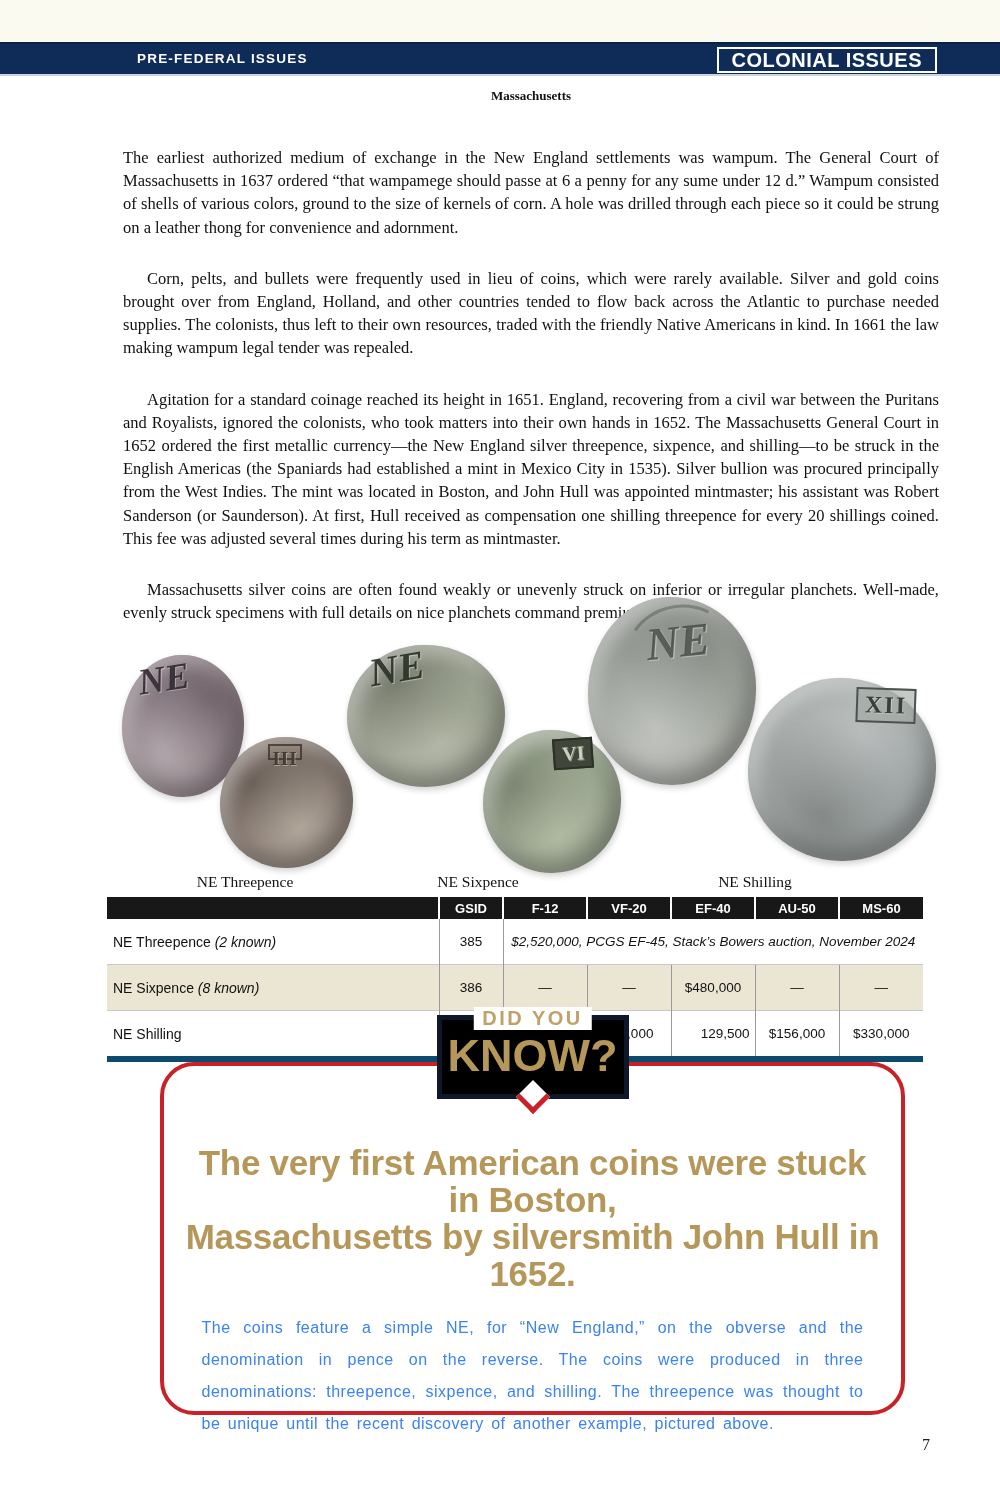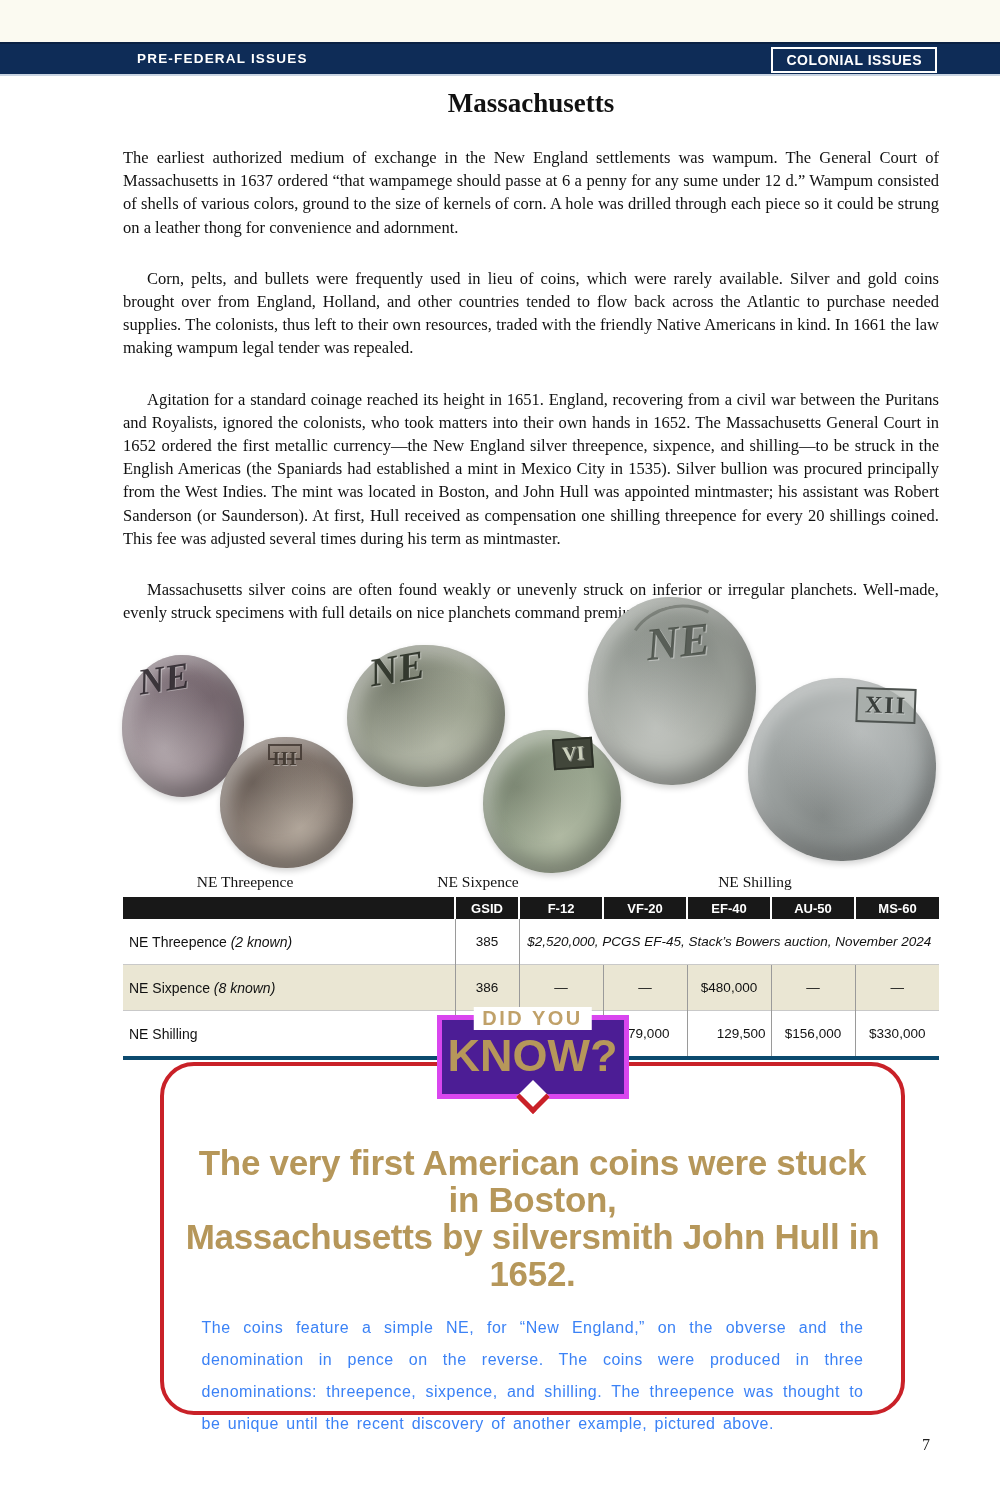--- a/index.html
+++ b/index.html
@@ -16,26 +16,26 @@
     box-sizing:border-box;
   }
   .band-left{
     position:absolute;left:137px;top:7px;
     font-family:"Liberation Sans",sans-serif;font-weight:bold;font-size:13.5px;
     letter-spacing:1.2px;color:#fff;
   }
   .band-right{
     position:absolute;right:63px;top:3px;
     border:2.5px solid #fff;padding:0 13px;line-height:22px;
-    font-family:"Liberation Sans",sans-serif;font-weight:bold;font-size:14px;
+    font-family:"Liberation Sans",sans-serif;font-weight:bold;font-size:20px;
     letter-spacing:.5px;color:#fff;background:#0e2c57;
   }
   
   .titleblock{position:absolute;left:123px;top:88px;width:816px;text-align:center;}
-  .title{font-size:27px;font-weight:bold;margin:0;}
+  .title{font-size:13px;font-weight:bold;margin:0;}
   .subtitle{font-size:18px;font-weight:bold;font-style:italic;margin:3px 0 0 0;}
   
   .bodytext{
     position:absolute;left:123px;top:146px;width:816px;
     font-size:16.5px;line-height:23.2px;text-align:justify;
   }
   .bodytext p{margin:0;}
   .bodytext p + p{text-indent:24px;margin-top:28px;}
   
   .coins{position:absolute;left:0;top:590px;width:1000px;height:305px;}
@@ -88,23 +88,23 @@
   .c5 .arc{left:38px;top:8px;width:100px;height:84px;transform:rotate(-14deg);}
   
   .c6{left:748px;top:88px;width:188px;height:183px;
       background:radial-gradient(ellipse at 60% 30%, rgba(255,255,255,.25), transparent 55%),
                  radial-gradient(ellipse at 40% 75%, rgba(60,65,62,.30), transparent 50%),
                  radial-gradient(ellipse at 80% 60%, rgba(130,138,140,.30), transparent 55%), #a4a9a8;}
   .c6 .stamp{left:108px;top:10px;padding:2px 7px;font-size:24px;letter-spacing:2px;color:#3a3f3c;
       background:rgba(160,166,162,.6);border:2px solid #4d524f;transform:rotate(2deg);}
   
   .tbl{
-    position:absolute;left:123px;top:897px;width:816px;border-collapse:collapse;
+    position:absolute;left:107px;top:897px;width:816px;border-collapse:collapse;
     font-family:"Liberation Sans",sans-serif;font-size:13.5px;color:#111;
-    border-bottom:4px solid #0c4a6e;
+    border-bottom:6px solid #0c4a6e;
   }
   .tbl th{
     background:#181818;color:#fff;font-weight:bold;font-size:13px;
     height:22px;padding:0;text-align:center;
   }
   .tbl th + th{border-left:2px solid #fff;}
   .tbl td{height:21px;padding:12px 4px;text-align:center;}
   .tbl td.name{text-align:left;padding-left:6px;font-size:14px;}
   .tbl td.name i{font-style:italic;}
   .tbl td + td{border-left:1px solid #9a9a9a;text-align:center;}
@@ -113,21 +113,21 @@
   .tbl td.spanval{font-style:italic;text-align:center;}
   .tbl td.ralign{text-align:right;padding-right:5px;}
   
   .callout{
     position:absolute;left:160px;top:1062px;width:745px;height:353px;
     border:4px solid #c92128;border-radius:34px;box-sizing:border-box;
     font-family:"Liberation Sans",sans-serif;
   }
   .bubble{
     position:absolute;left:50%;top:-51px;transform:translateX(-50%);
-    width:192px;background:#4c1d95;border:5px solid #d946ef;box-sizing:border-box;z-index:2;
+    width:192px;background:#000000;border:5px solid #0f172a;box-sizing:border-box;z-index:2;
   }
   .kicker{
     position:absolute;left:50%;top:-13px;transform:translateX(-50%);
     background:#fff;padding:0 9px;white-space:nowrap;
     font-weight:bold;font-size:20px;letter-spacing:2.5px;color:#c0a169;
   }
   .know{
     text-align:center;font-weight:bold;font-size:45px;letter-spacing:0px;
     color:#b6975a;padding:10px 0 12px 0;
   }

